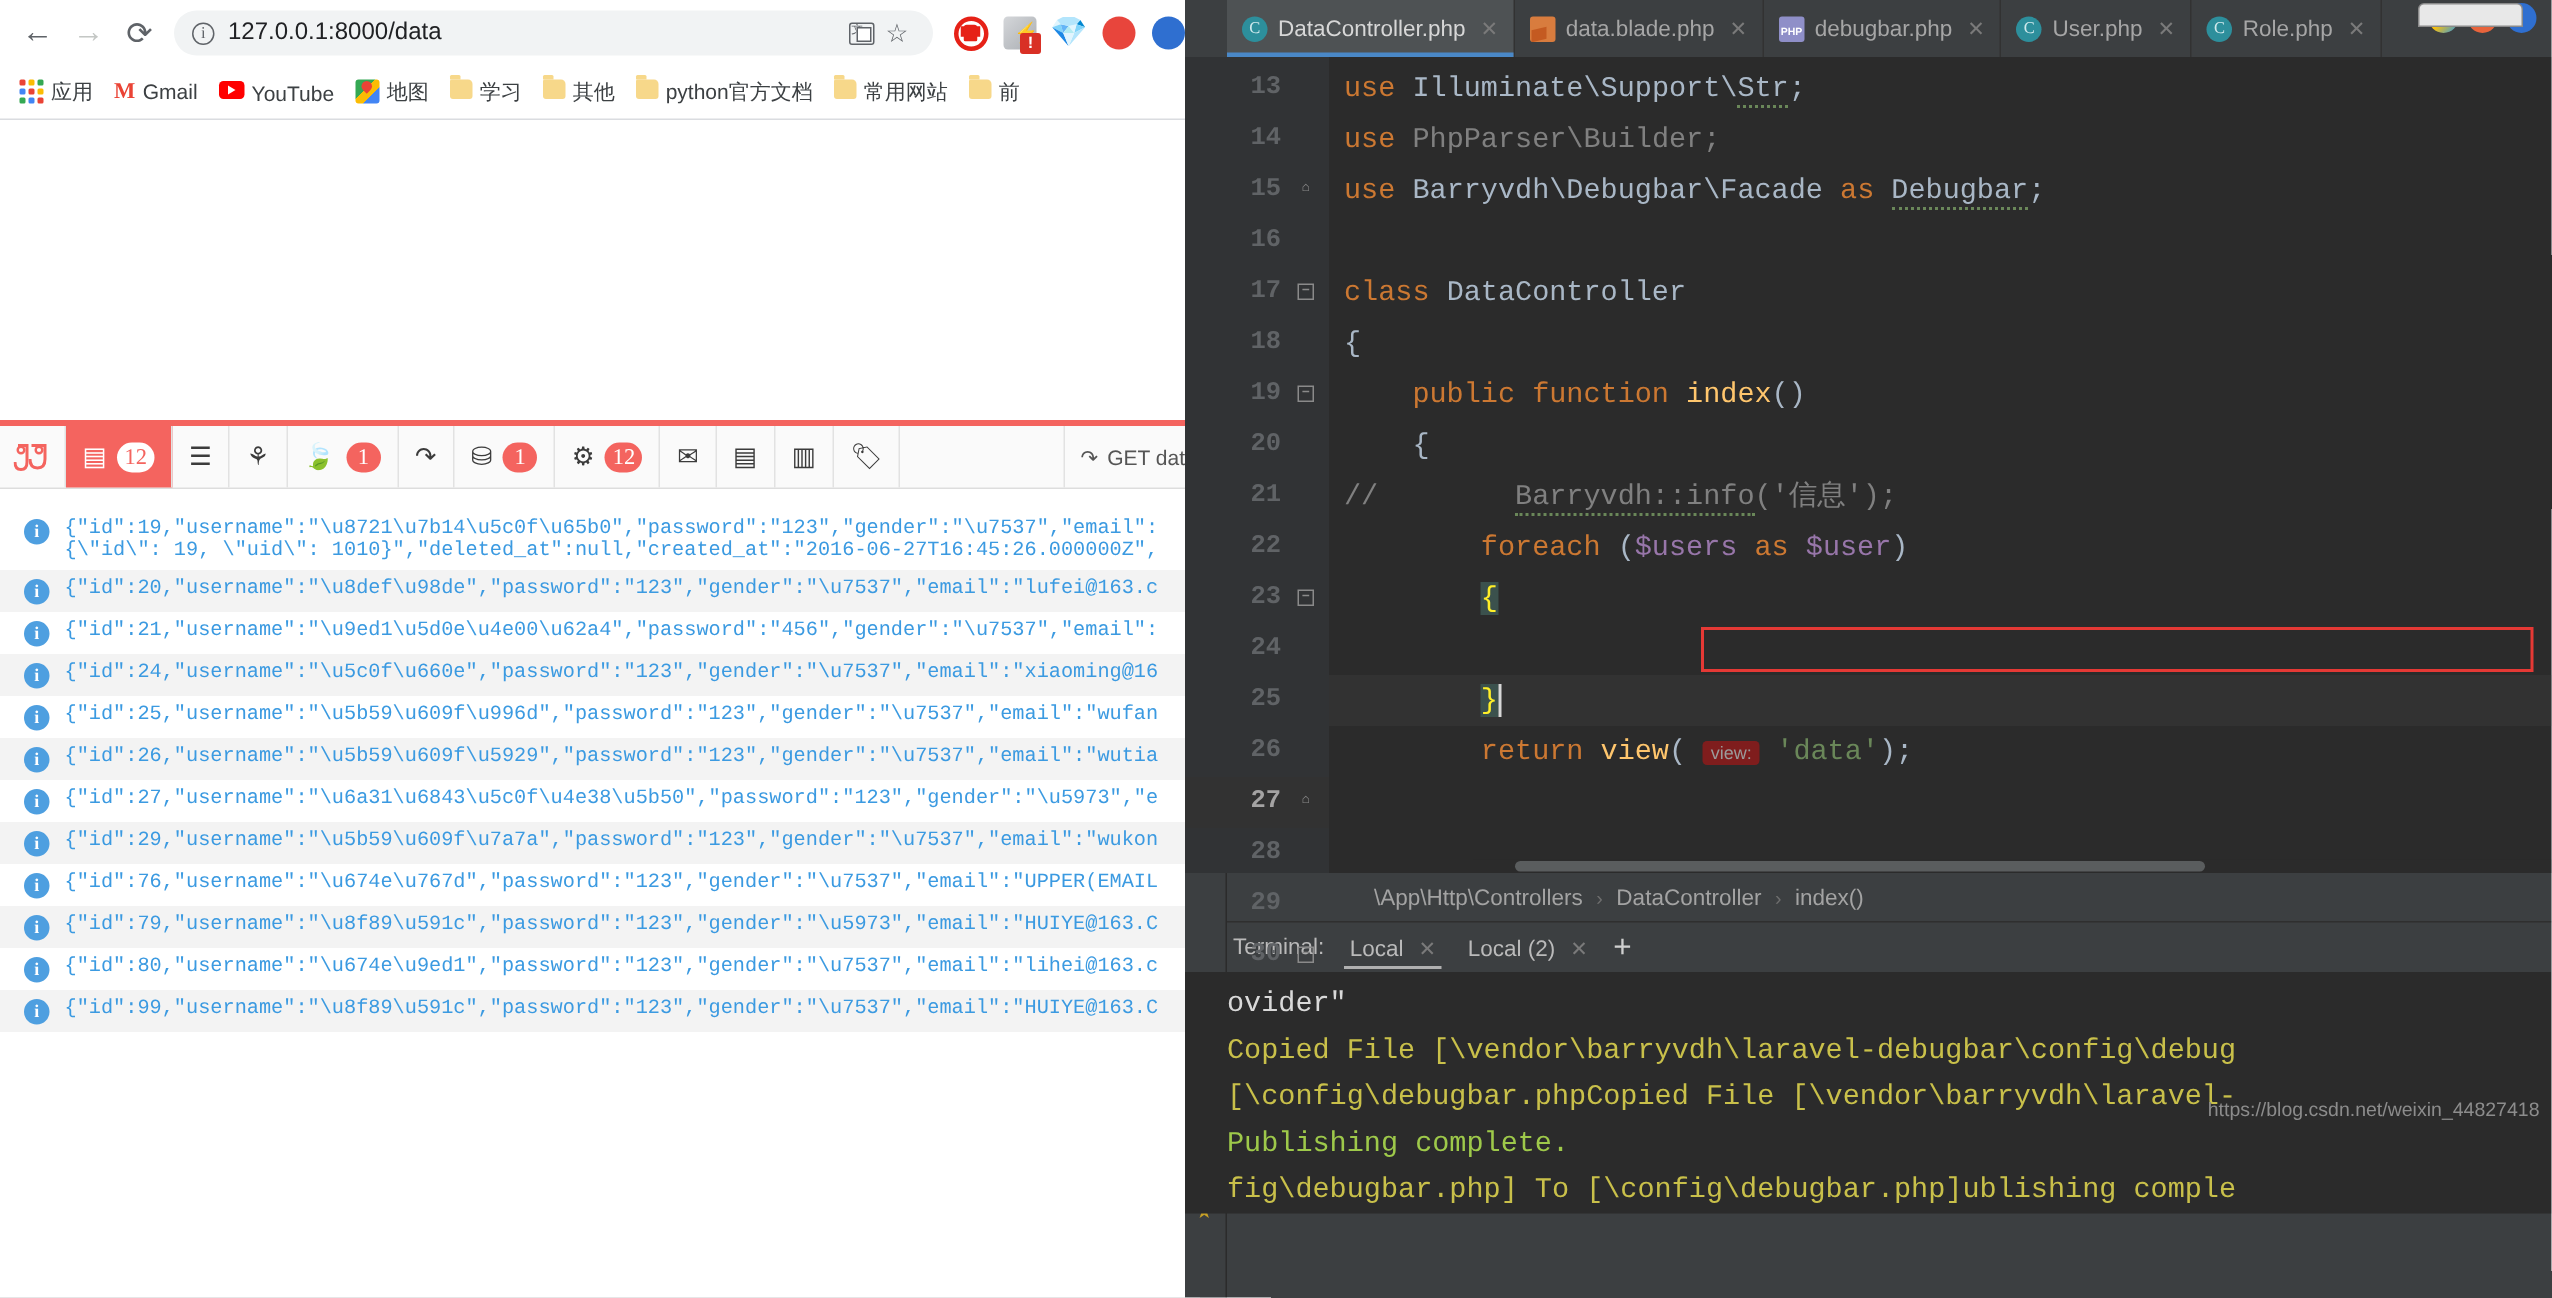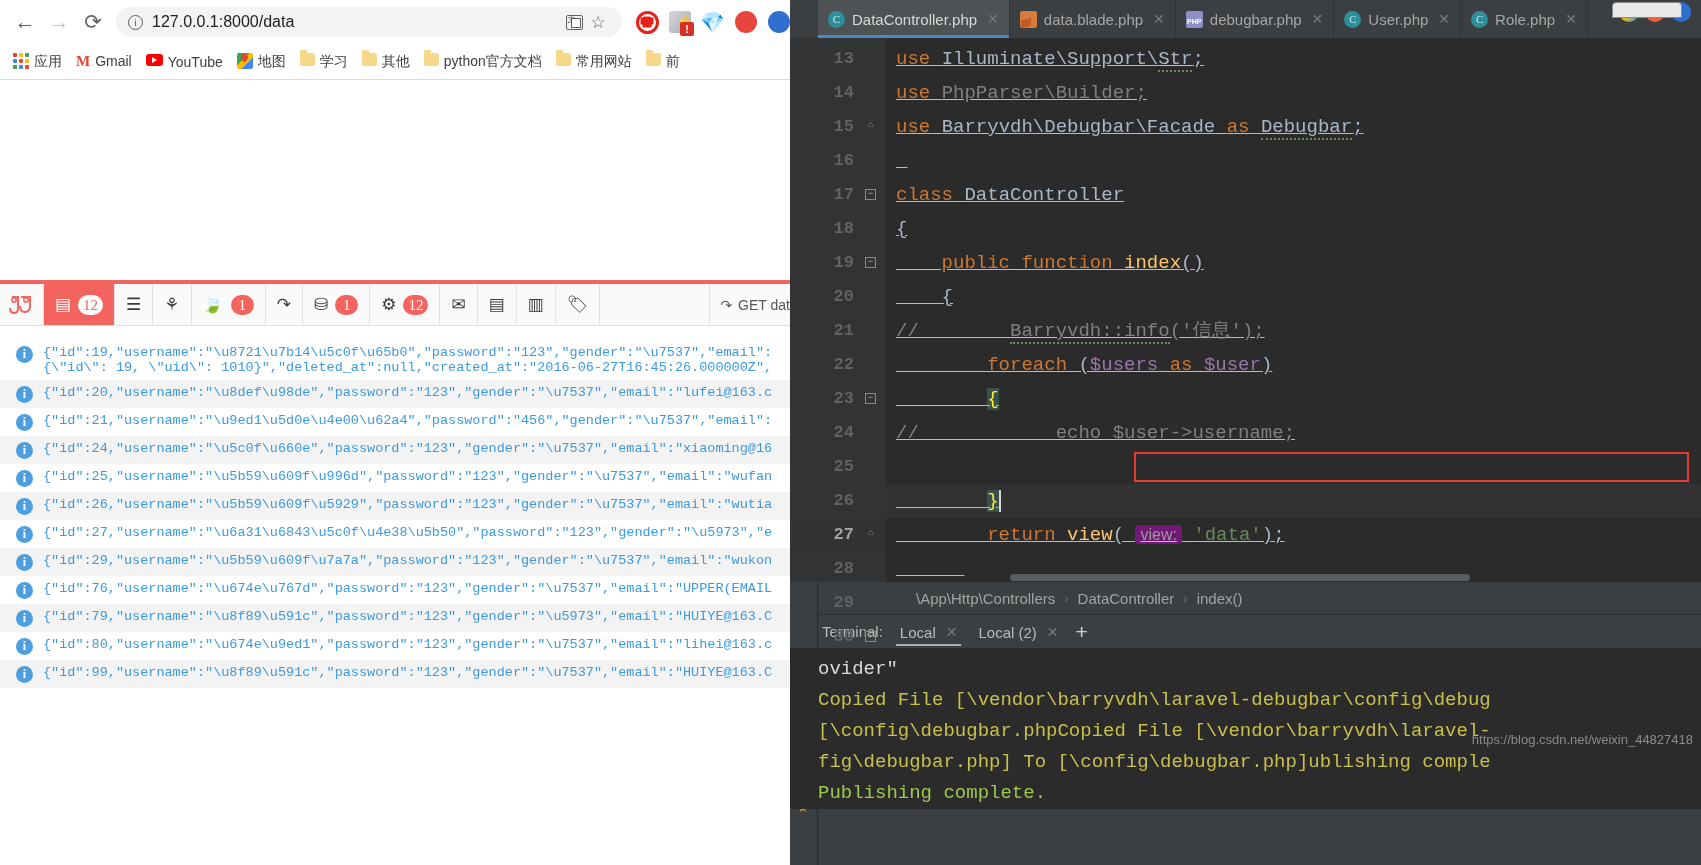--- a/index.html
+++ b/index.html
@@ -225,37 +225,37 @@
   .fold {
     position: absolute; right: 10px; top: 11px; width: 11px; height: 11px;
     border: 1px solid #8a8a8a; color: #8a8a8a; font-size: 9px; line-height: 9px;
     text-align: center;
   }
   .fold.tri { border: none; }
   .code {
     flex: 1; background: #2b2b2b; font-family: "Liberation Mono", monospace;
     font-size: 19px; padding-top: 4px; position: relative; overflow: hidden;
   }
-  .cl { height: 34px; line-height: 34px; white-space: pre; padding-left: 10px; position: relative; text-decoration: underline; }
+  .cl { height: 34px; line-height: 34px; white-space: pre; padding-left: 10px; position: relative; }
   .cl.cur { background: #323232; }
   .cm-key { color: #cc7832; }
   .cm-var { color: #9876aa; }
   .cm-str { color: #6a8759; }
   .cm-comment { color: #808080; }
   .cm-static { color: #a9b7c6; font-style: italic; }
   .cm-fn { color: #ffc66d; }
   .cm-plain { color: #a9b7c6; }
   .wavy { border-bottom: 2px dotted #6a8759; }
   .hl-box {
     position: absolute; border: 2px solid #e53935; left: 248px; right: 12px;
     top: 2px; bottom: 2px; pointer-events: none;
   }
   .brace-hl { background: #3b514d; color: #ffef28; }
   .param-hint {
-    background: #701a75; color: #9b9b9b; font-size: 16px; border-radius: 3px;
+    background: #7f1d1d; color: #9b9b9b; font-size: 12px; border-radius: 3px;
     padding: 1px 5px; font-family: "Liberation Sans", sans-serif;
   }
   .code-hscroll {
     position: absolute; left: 96px; right: 0; bottom: 0; height: 9px; background: #2b2b2b;
   }
   .code-hscroll i {
     position: absolute; left: 28px; width: 460px; top: 1px; height: 7px;
     background: #5a5d5e; border-radius: 4px; display: block;
   }
   .breadcrumb {
@@ -578,21 +578,20 @@
       <div class="cl"><span class="cm-key">use</span> <span class="cm-comment">PhpParser\Builder;</span></div>
       <div class="cl"><span class="cm-key">use</span> <span class="cm-plain">Barryvdh\Debugbar\Facade</span> <span class="cm-key">as</span> <span class="wavy cm-plain">Debugbar</span><span class="cm-plain">;</span></div>
       <div class="cl"> </div>
       <div class="cl"><span class="cm-key">class</span> <span class="cm-plain">DataController</span></div>
       <div class="cl"><span class="cm-plain">{</span></div>
       <div class="cl"><span class="cm-key">    public function </span><span class="cm-fn">index</span><span class="cm-plain">()</span></div>
       <div class="cl"><span class="cm-plain">    {</span></div>
       <div class="cl"><span class="cm-comment">//        </span><span class="cm-comment wavy">Barryvdh::info</span><span class="cm-comment">('信息');</span></div>
       <div class="cl"><span class="cm-key">        foreach </span><span class="cm-plain">(</span><span class="cm-var">$users</span><span class="cm-key"> as </span><span class="cm-var">$user</span><span class="cm-plain">)</span></div>
       <div class="cl"><span class="cm-plain">        </span><span class="brace-hl">{</span></div>
-      <div class="cl"><span class="cm-comment">//            echo $user-&gt;username;</span></div>
       <div class="cl" style="position:relative">
         <span class="cm-plain">            </span><span class="cm-static">Debugbar</span><span class="cm-plain">::</span><span class="cm-key">info</span><span class="cm-plain">(</span><span class="cm-var">$user</span><span class="cm-plain">-&gt;</span><span class="cm-fn">toJson</span><span class="cm-plain">());</span>
         <span class="hl-box"></span>
       </div>
       <div class="cl cur"><span class="cm-plain">        </span><span class="brace-hl">}</span><span style="border-left:2px solid #d7d7d7"></span></div>
       <div class="cl"><span class="cm-key">        return </span><span class="cm-fn">view</span><span class="cm-plain">( </span><span class="param-hint">view:</span><span class="cm-plain"> </span><span class="cm-str">'data'</span><span class="cm-plain">);</span></div>
 
       <div class="code-hscroll">
             <i></i>
           </div>
@@ -617,22 +616,22 @@
       <span>Local (2)</span>
       <span class="tab-x">✕</span>
     </span>
     <span class="term-plus">+</span>
   </div>
 
   <div class="terminal-body">
     <div class="tline t-white">ovider"</div>
     <div class="tline t-yellow">Copied File [\vendor\barryvdh\laravel-debugbar\config\debug</div>
     <div class="tline t-yellow">[\config\debugbar.phpCopied File [\vendor\barryvdh\laravel-</div>
+    <div class="tline t-green">Publishing complete.</div>
     <div class="tline t-yellow">fig\debugbar.php] To [\config\debugbar.php]ublishing comple</div>
-    <div class="tline t-green">Publishing complete.</div>
     <div class="watermark">https://blog.csdn.net/weixin_44827418</div>
   </div>
 
   <div class="ide-topright">
     <span class="tr-ico" style="background:linear-gradient(135deg,#4caf50,#ffc107 50%,#2196f3)"></span>
     <span class="tr-ico" style="background:#e8643c"></span>
     <span class="tr-ico" style="background:#2f6fd0"></span>
   </div>
 </div>
 

